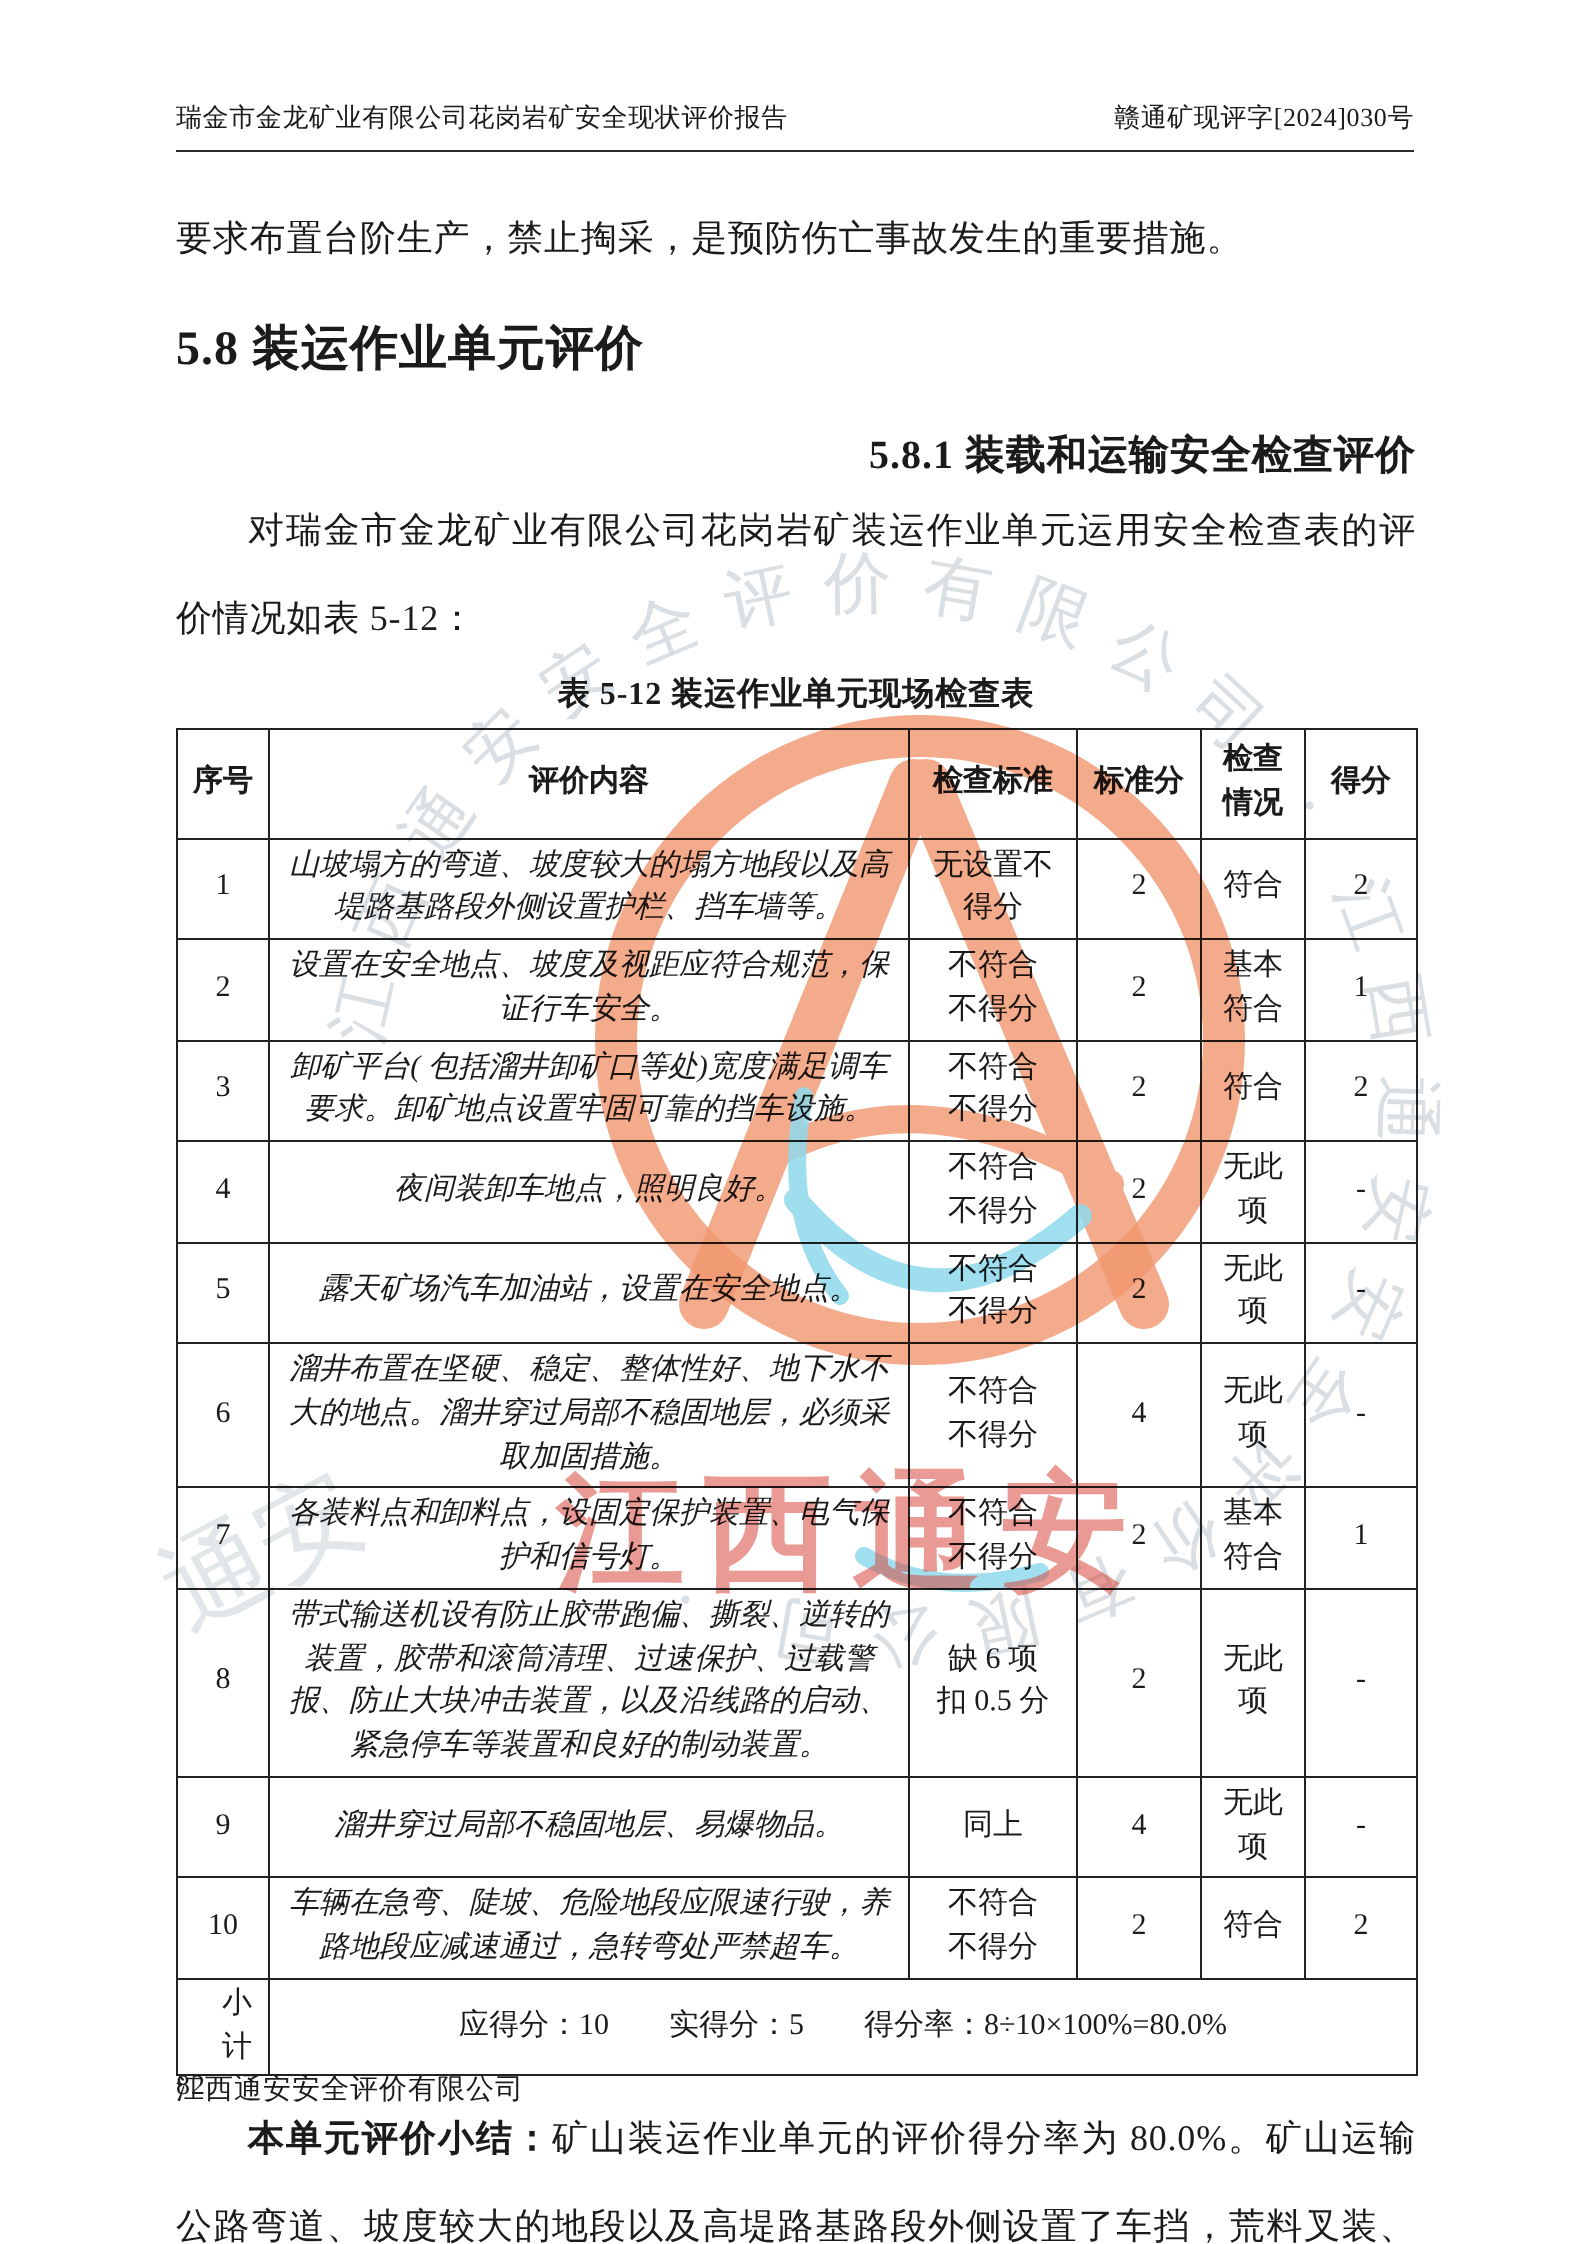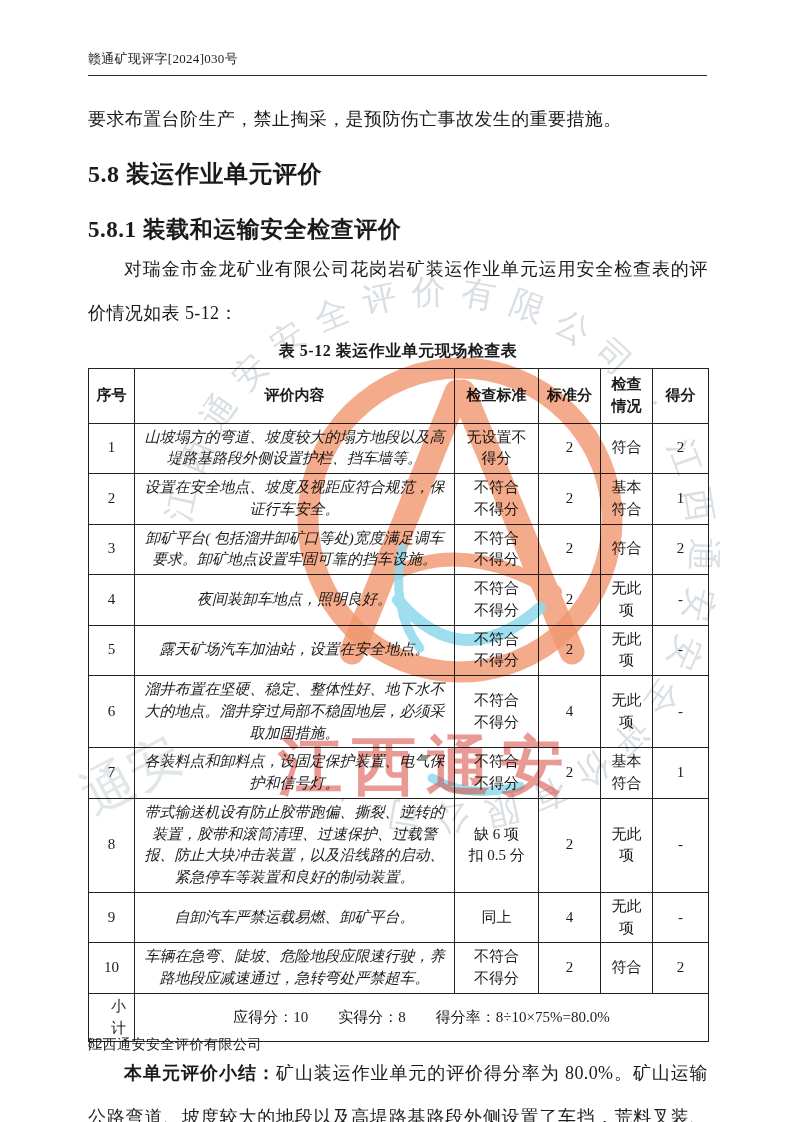--- a/index.html
+++ b/index.html
@@ -20,21 +20,21 @@
   }
   
   .doc-main{position:absolute;left:88px;width:620px;top:96px;}
   .body-text{
     font-size:18px;line-height:44px;margin:0;
     text-align:justify;letter-spacing:.4px;
   }
   .first-line{margin-top:8px;line-height:30px;}
   .indent{text-indent:2em;}
   h2.sec{font-size:24px;font-weight:bold;margin:24px 0 0 0;letter-spacing:.5px;}
-  h3.sec{font-size:23px;font-weight:bold;margin:24px 0 2px 0;letter-spacing:.5px;}
+  h3.sec{font-size:20px;font-weight:bold;margin:24px 0 2px 0;letter-spacing:.5px;text-align:right;}
   .table-title{
     text-align:center;font-weight:bold;font-size:16px;
     margin:6px 0 6px 0;letter-spacing:.5px;
   }
   
   table.check{
     width:620px;border-collapse:collapse;table-layout:fixed;
     font-size:15px;line-height:1.45;
   }
   table.check th,table.check td{
@@ -95,20 +95,21 @@
       <path d="M 402 548 Q 390 610 420 648" stroke-width="9"></path>
       <path d="M 432 778 Q 470 800 520 786" stroke-width="9"></path>
     </g>
 
     <g opacity="0.55">
       <text x="278" y="788" font-size="64" font-weight="bold" fill="#D7473C" letter-spacing="10" id="red-wm-text" font-family="Liberation Serif, serif">江西通安</text>
     </g>
   </svg>
 
   <header class="doc-header">
+    <span>瑞金市金龙矿业有限公司花岗岩矿安全现状评价报告</span>
     <span>赣通矿现评字[2024]030号</span>
   </header>
 
   <main class="doc-main">
 
     <p class="body-text first-line">要求布置台阶生产，禁止掏采，是预防伤亡事故发生的重要措施。</p>
 
     <h2 class="sec">5.8 装运作业单元评价</h2>
 
     <h3 class="sec">5.8.1 装载和运输安全检查评价</h3>
@@ -204,38 +205,38 @@
             <td class="c-seq">8</td>
             <td class="c-content">带式输送机设有防止胶带跑偏、撕裂、逆转的装置，胶带和滚筒清理、过速保护、过载警报、防止大块冲击装置，以及沿线路的启动、紧急停车等装置和良好的制动装置。</td>
             <td class="pre">缺 6 项
 扣 0.5 分</td>
             <td class="c-max">2</td>
             <td class="c-result">无此项</td>
             <td class="c-score">-</td>
           </tr>
           <tr>
             <td class="c-seq">9</td>
-            <td class="c-content">自卸汽车严禁运载易燃、卸矿平台。</td>
+            <td class="c-content">溜井穿过局部不稳固地层、易爆物品。</td>
             <td class="pre">同上</td>
             <td class="c-max">4</td>
             <td class="c-result">无此项</td>
             <td class="c-score">-</td>
           </tr>
           <tr>
             <td class="c-seq">10</td>
             <td class="c-content">车辆在急弯、陡坡、危险地段应限速行驶，养路地段应减速通过，急转弯处严禁超车。</td>
             <td class="pre">不符合
 不得分</td>
             <td class="c-max">2</td>
             <td class="c-result">符合</td>
             <td class="c-score">2</td>
           </tr>
           <tr class="subtotal">
             <td>小计</td>
-            <td colspan="5">应得分：10　　实得分：8　　得分率：8÷10×75%=80.0%</td>
+            <td colspan="5">应得分：10　　实得分：5　　得分率：8÷10×100%=80.0%</td>
           </tr>
         </tbody>
     </table>
 
     <p class="body-text indent summary">
       <b>本单元评价小结：</b><span>矿山装运作业单元的评价得分率为 80.0%。矿山运输公路弯道、坡度较大的地段以及高堤路基路段外侧设置了车挡，荒料叉装、矿岩铲装平台宽度满足调车要求，车辆在急弯、陡坡、危险地段有限</span>
     </p>
   </main>
 
   <footer class="doc-footer">

